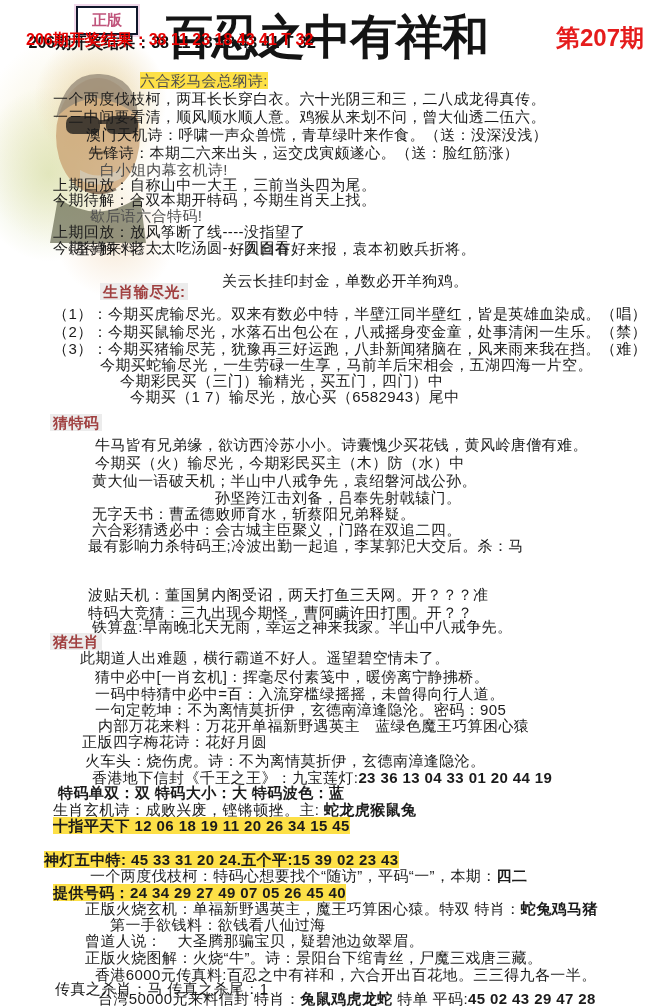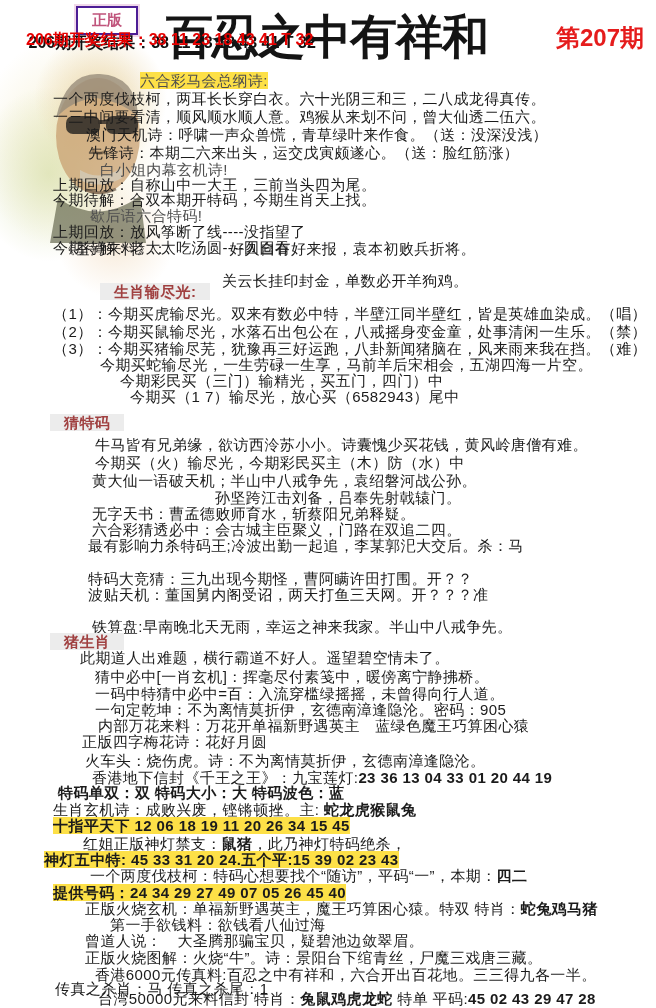--- a/index.html
+++ b/index.html
@@ -1,19 +1,19 @@
 <!DOCTYPE html>
 <html><head>
 <meta charset="utf-8">
 <style>
   html,body{margin:0;padding:0;background:#ffffff;}
   .sheet{position:relative;width:656px;height:1008px;background:#ffffff;overflow:hidden;
          font-family:"Liberation Sans","DejaVu Sans",sans-serif;color:#1b1b1b;}
   
-  .badge{position:absolute;left:76px;top:6px;width:58px;height:25px;border:2px solid #4c1d95;
+  .badge{position:absolute;left:76px;top:6px;width:58px;height:25px;border:2px solid #0f172a;
          box-shadow:0 0 0 2px #f0d8ea;color:#c0557c;font-size:15px;font-weight:bold;
          display:flex;align-items:center;justify-content:space-evenly;
          font-family:"Liberation Serif","DejaVu Serif",serif;}
   .title{position:absolute;left:166px;top:6px;font-size:47px;font-weight:bold;color:#141414;
          font-family:"Liberation Serif","DejaVu Serif",serif;letter-spacing:-1px;white-space:nowrap;}
   .issue{position:absolute;left:556px;top:22px;font-size:24px;font-weight:bold;color:#e51c1c;white-space:nowrap;}
   .banner{position:absolute;left:26px;top:30px;font-size:16px;font-weight:bold;color:#e60000;
           text-shadow:2.5px 2.5px 0 #101010;white-space:nowrap;letter-spacing:0;}
   
   .photo{position:absolute;left:-14px;top:20px;width:185px;height:280px;pointer-events:none;}
@@ -22,21 +22,21 @@
       radial-gradient(95px 95px at 62% 28%, rgba(230,205,150,.75), rgba(230,205,150,0) 70%),
       radial-gradient(105px 125px at 34% 55%, rgba(213,222,168,.65), rgba(213,222,168,0) 70%),
       radial-gradient(85px 85px at 70% 78%, rgba(240,215,182,.55), rgba(240,215,182,0) 70%),
       radial-gradient(125px 145px at 46% 44%, rgba(245,238,206,.9), rgba(245,238,206,0) 75%);}
   .face{position:absolute;left:52px;top:38px;opacity:.88;}
   
   .line{position:absolute;font-size:15px;line-height:17px;white-space:nowrap;letter-spacing:.4px;}
   .line b{font-weight:bold;}
   .dim{color:#4e4e4e;}
   .hl{background:#fde047;}
-  .red{color:#a04040;font-weight:bold;background:#ececec;padding:0 14px;}
+  .red{color:#a04040;font-weight:bold;background:#ececec;padding:0 3px;}
   .b{font-weight:bold;}
 </style>
 </head>
 <body>
 
 <div class="sheet">
 
   <div class="photo">
     <div class="blob"></div>
     <svg class="face" width="115" height="185" viewBox="0 0 115 185">
@@ -78,36 +78,35 @@
   <div class="line" style="top:372px;left:120px">今期彩民买（三门）输精光，买五门，四门）中</div>
   <div class="line" style="top:388px;left:130px">今期买（1 7）输尽光，放心买（6582943）尾中</div>
   <div class="line red" style="top:414px;left:50px">猜特码</div>
   <div class="line" style="top:436px;left:95px">牛马皆有兄弟缘，欲访西泠苏小小。诗囊愧少买花钱，黄风岭唐僧有难。</div>
   <div class="line" style="top:454px;left:95px">今期买（火）输尽光，今期彩民买主（木）防（水）中</div>
   <div class="line" style="top:472px;left:92px">黄大仙一语破天机；半山中八戒争先，袁绍磐河战公孙。</div>
   <div class="line" style="top:489px;left:215px">孙坚跨江击刘备，吕奉先射戟辕门。</div>
   <div class="line" style="top:521px;left:92px">六合彩猜透必中：会古城主臣聚义，门路在双追二四。</div>
   <div class="line" style="top:505px;left:92px">无字天书：曹孟德败师育水，斩蔡阳兄弟释疑。</div>
   <div class="line" style="top:537px;left:88px">最有影响力杀特码王;冷波出勤一起追，李某郭汜大交后。杀：马</div>
-  <div class="line" style="top:570px;left:88px">特码大竞猜：三九出现今期怪，曹阿瞒许田打围。开？？</div>
+  <div class="line" style="top:604px;left:88px">特码大竞猜：三九出现今期怪，曹阿瞒许田打围。开？？</div>
   <div class="line" style="top:586px;left:88px">波贴天机：董国舅内阁受诏，两天打鱼三天网。开？？？准</div>
   <div class="line" style="top:618px;left:92px">铁算盘:早南晚北天无雨，幸运之神来我家。半山中八戒争先。</div>
   <div class="line red" style="top:633px;left:50px">猪生肖</div>
   <div class="line" style="top:649px;left:80px">此期道人出难题，横行霸道不好人。遥望碧空情未了。</div>
   <div class="line" style="top:668px;left:95px">猜中必中[一肖玄机]：挥毫尽付素笺中，暖傍离宁静拂桥。</div>
   <div class="line" style="top:685px;left:95px">一码中特猜中必中=百：入流穿槛绿摇摇，未曾得向行人道。</div>
   <div class="line" style="top:701px;left:95px">一句定乾坤：不为离情莫折伊，玄德南漳逢隐沦。密码：905</div>
   <div class="line" style="top:717px;left:98px">内部万花来料：万花开单福新野遇英主　蓝绿色魔王巧算困心猿</div>
   <div class="line" style="top:733px;left:82px">正版四字梅花诗：花好月圆</div>
   <div class="line" style="top:752px;left:85px">火车头：烧伤虎。诗：不为离情莫折伊，玄德南漳逢隐沦。</div>
   <div class="line" style="top:769px;left:92px"><span>香港地下信封《千王之王》：九宝莲灯:</span><b>23 36 13 04 33 01 20 44 19</b></div>
   <div class="line b" style="top:784px;left:58px">特码单双：双 特码大小：大 特码波色：蓝</div>
   <div class="line" style="top:801px;left:53px"><span>生肖玄机诗：成败兴废，铿锵顿挫。主: </span><b>蛇龙虎猴鼠兔</b></div>
   <div class="line b hl" style="top:817px;left:53px">十指平天下 12 06 18 19 11 20 26 34 15 45</div>
-  <div class="line" style="top:835px;left:83px"><span>红姐正版神灯禁支：</span><b>鼠猪</b><span>，此乃神灯特码绝杀，</span></div>
   <div class="line b hl" style="top:851px;left:44px">神灯五中特: 45 33 31 20 24.五个平:15 39 02 23 43</div>
   <div class="line" style="top:867px;left:90px"><span>一个两度伐枝柯：特码心想要找个“随访”，平码“一”，本期：</span><b>四二</b></div>
   <div class="line b hl" style="top:884px;left:53px">提供号码：24 34 29 27 49 07 05 26 45 40</div>
   <div class="line" style="top:900px;left:85px"><span>正版火烧玄机：单福新野遇英主，魔王巧算困心猿。特双 特肖：</span><b>蛇兔鸡马猪</b></div>
   <div class="line" style="top:916px;left:110px">第一手欲钱料：欲钱看八仙过海</div>
   <div class="line" style="top:932px;left:85px">曾道人说：　大圣腾那骗宝贝，疑碧池边敛翠眉。</div>
   <div class="line" style="top:949px;left:85px">正版火烧图解：火烧“牛”。诗：景阳台下绾青丝，尸魔三戏唐三藏。</div>
   <div class="line" style="top:966px;left:95px">香港6000元传真料:百忍之中有祥和，六合开出百花地。三三得九各一半。</div>
   <div class="line" style="top:980px;left:55px">传真之杀肖：马 传真之杀尾：1</div>
   <div class="line" style="top:990px;left:98px"><span>台湾50000元来料信封 特肖：</span><b>兔鼠鸡虎龙蛇</b><span> 特单 平码:</span><b>45 02 43 29 47 28</b></div>

